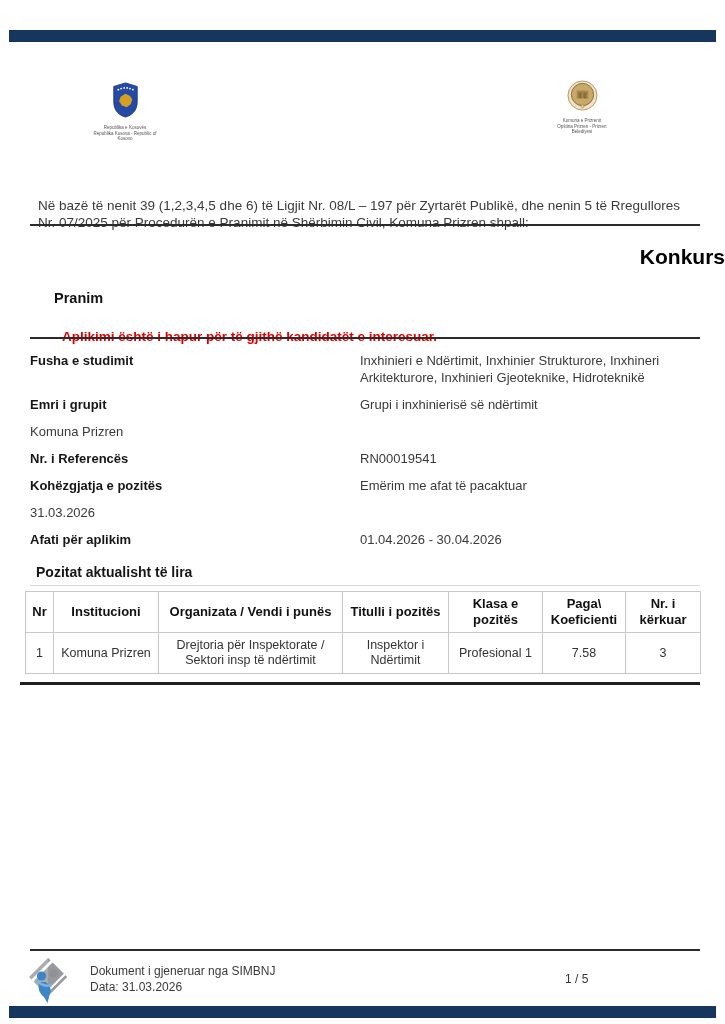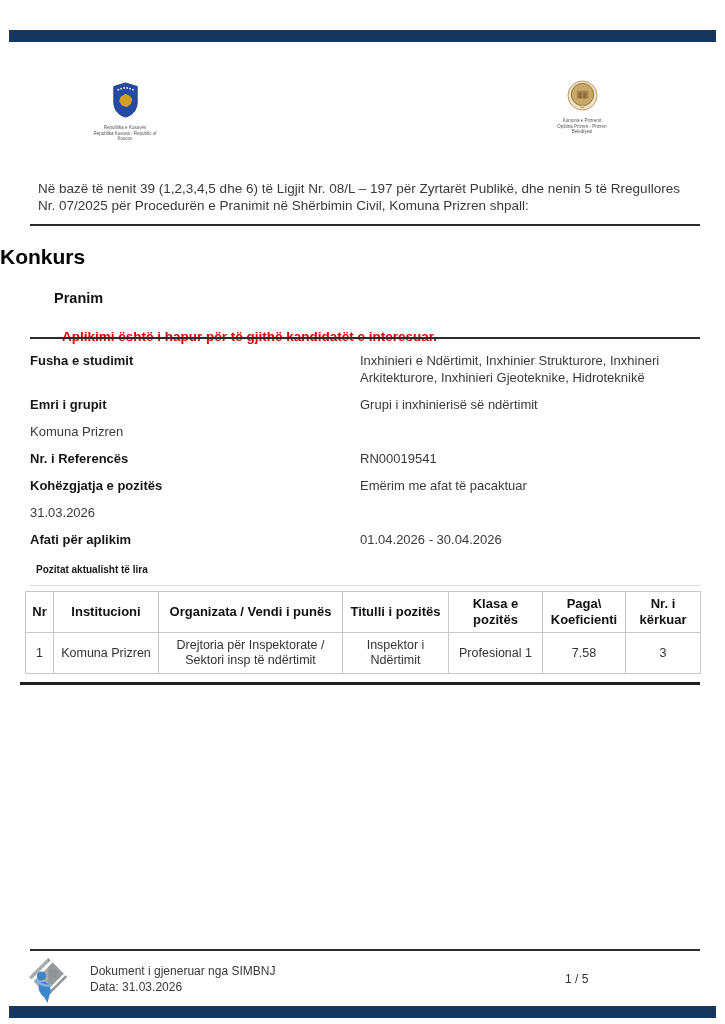--- a/index.html
+++ b/index.html
@@ -9,40 +9,40 @@
   }
   .accent-bar{position:absolute;left:9px;width:707px;height:12px;background:#17365d;}
   .accent-bar.top{top:30px;}
   .accent-bar.bottom{top:1006px;}
 
   .logo-block{position:absolute;text-align:center;}
   .logo-block.left{left:92px;top:82px;width:66px;}
   .logo-block.right{left:549px;top:80px;width:66px;}
   .logo-caption{font-size:4.5px;line-height:5.5px;color:#555;margin-top:3px;}
 
-  .intro{position:absolute;left:38px;top:166px;width:655px;font-size:13.5px;line-height:17.5px;color:#3a3a3a;}
+  .intro{position:absolute;left:38px;top:183px;width:655px;font-size:13.5px;line-height:17.5px;color:#3a3a3a;}
 
   .rule{position:absolute;left:30px;width:670px;border-top:2px solid #2b2b2b;}
   .rule.r1{top:224px;}
   .rule.r2{top:337px;}
   .rule.r4{top:949px;}
   .rule.thick{left:20px;width:680px;top:682px;border-top:3px solid #1f1f1f;}
   .rule.light{top:585px;border-top:1px solid #d8d8d8;}
 
-  .doc-title{position:absolute;left:0;top:245px;width:725px;text-align:left;
+  .doc-title{position:absolute;left:0;top:245px;width:725px;text-align:right;
     font-size:21px;font-weight:bold;color:#000;}
   .doc-subtitle{position:absolute;left:46px;top:282px;font-size:14.5px;font-weight:bold;color:#111;}
   .notice{position:absolute;left:46px;top:313px;font-size:13.5px;font-weight:bold;color:#e00000;}
 
   .details{position:absolute;left:30px;top:352px;width:670px;}
   .detail-row{display:grid;grid-template-columns:330px 340px;margin-bottom:10px;}
   .detail-label{font-weight:bold;font-size:13px;color:#161616;line-height:17px;}
   .detail-value{font-size:13px;color:#3a3a3a;line-height:17px;}
 
-  .positions-heading{position:absolute;left:36px;top:564px;font-size:10px;font-weight:bold;color:#161616;}
+  .positions-heading{position:absolute;left:36px;top:564px;font-size:14px;font-weight:bold;color:#161616;}
 
   table.vacancies{position:absolute;left:25px;top:591px;width:675px;border-collapse:collapse;table-layout:fixed;}
   table.vacancies th, table.vacancies td{
     border:1px solid #c9c9c9;text-align:center;vertical-align:middle;padding:2px 3px;
   }
   table.vacancies th{font-size:13px;font-weight:bold;color:#111;height:36px;white-space:pre-line;line-height:16px;}
   table.vacancies td{font-size:12.5px;color:#333;height:36px;line-height:15px;}
 
   .footer-logo{position:absolute;left:28px;top:957px;}
   .footer-text{position:absolute;left:90px;top:963px;font-size:12px;line-height:16px;color:#3a3a3a;}

